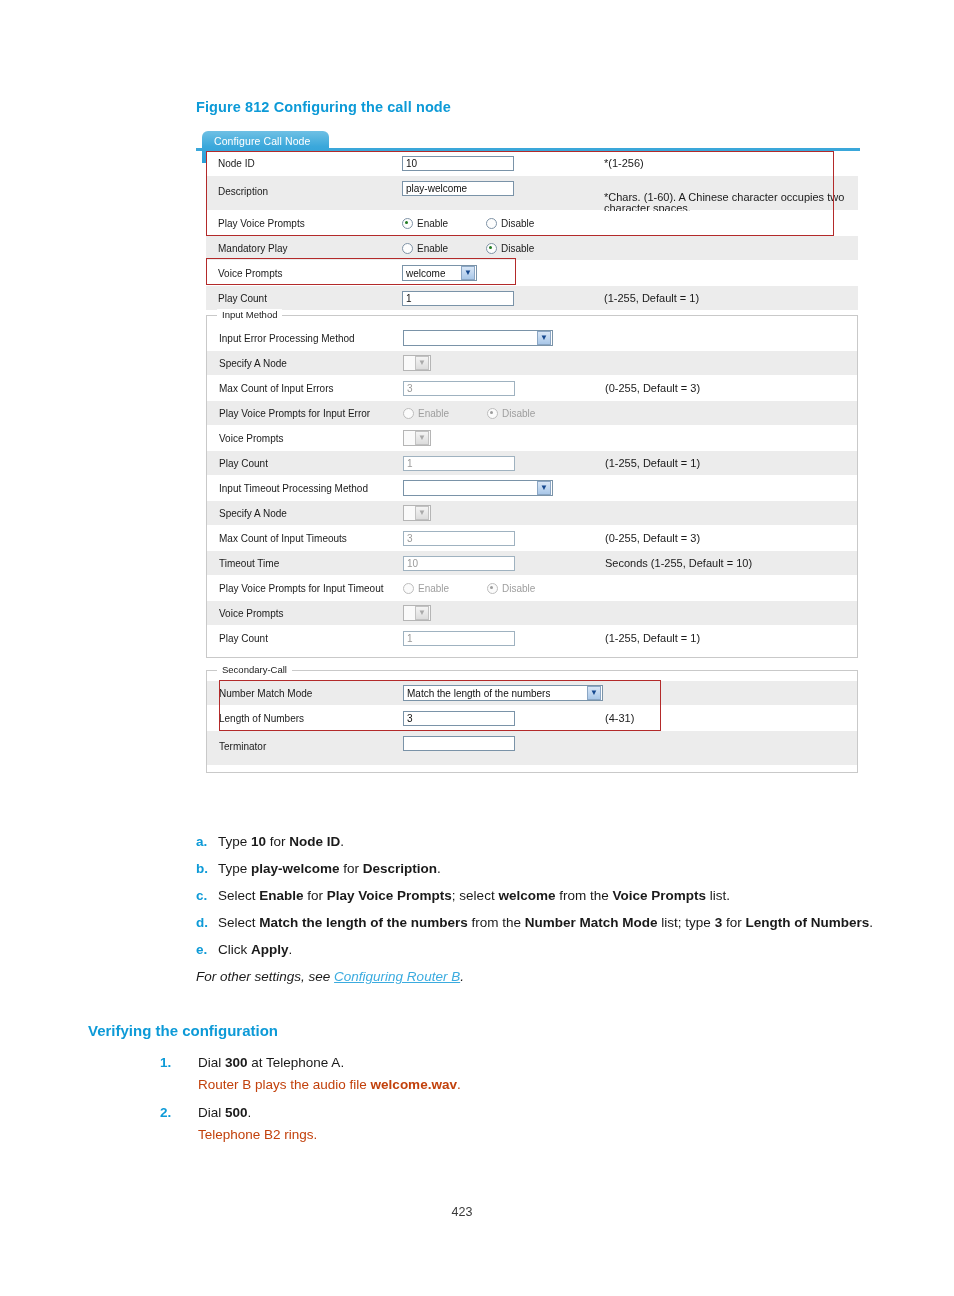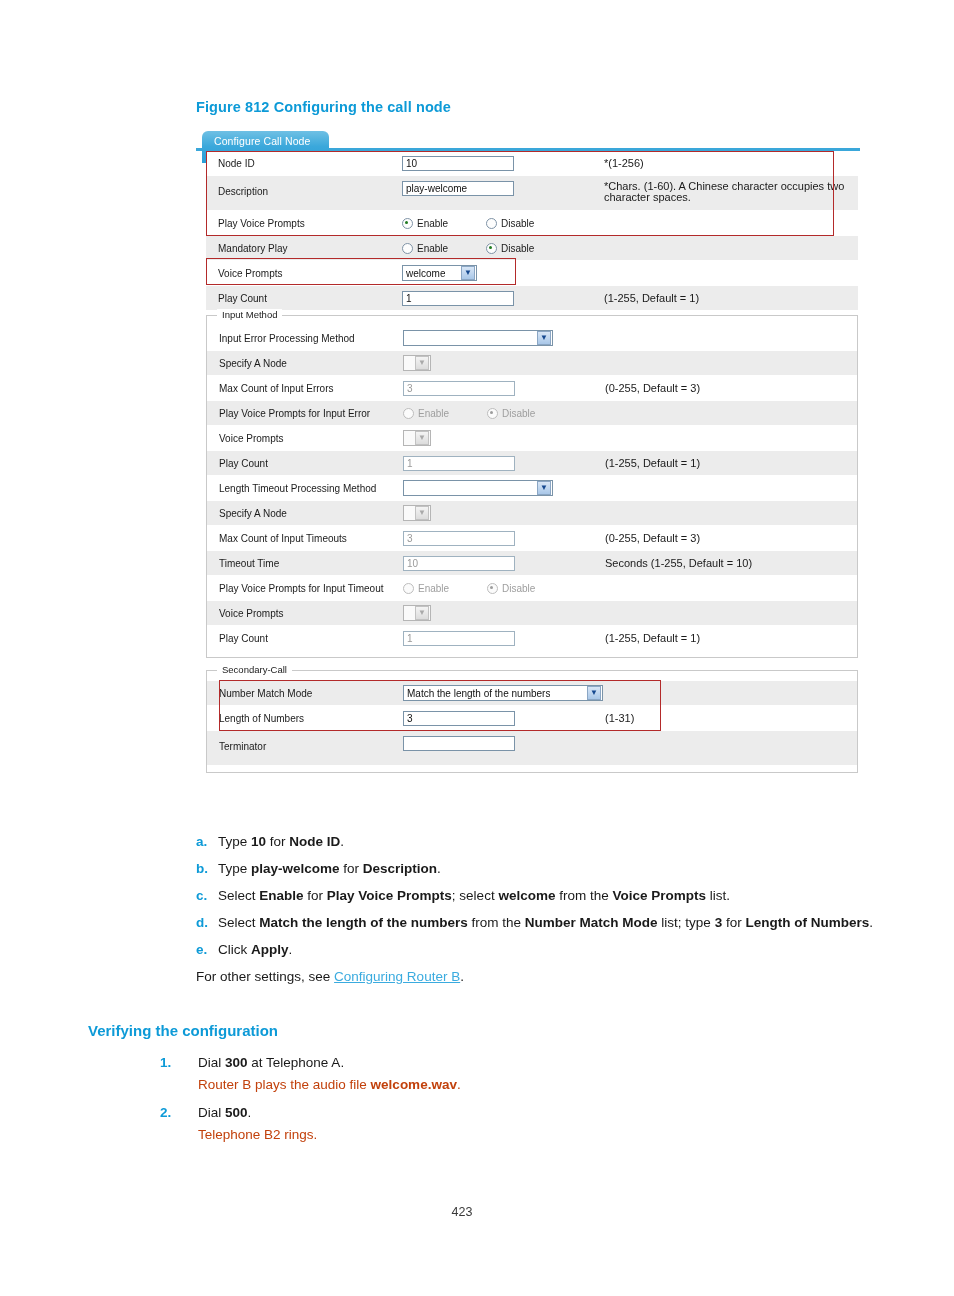--- a/index.html
+++ b/index.html
@@ -46,21 +46,21 @@
     border-bottom:1px solid #ffffff;
   }
   .row.alt{background:#ececec;}
   .row.white{background:#ffffff;}
   .row .lbl{width:196px;flex:0 0 196px;padding-left:12px;box-sizing:border-box;}
   .row .ctl{width:196px;flex:0 0 196px;display:flex;align-items:center;}
   .row .hint{flex:1 1 auto;padding-left:6px;font-size:11px;color:#1a1a1a;line-height:11px;}
   .row.tall{height:34px;align-items:flex-start;}
   .row.tall .lbl{padding-top:10px;}
   .row.tall .ctl{padding-top:5px;}
-  .row.tall .hint{padding-top:5px;}
+  .row.tall .hint{padding-top:16px;}
 
   
   .tbox{
     width:112px;height:15px;border:1px solid #7a93a8;background:#fff;
     font-size:10px;line-height:14px;padding:0 3px;box-sizing:border-box;
     color:#111;font-family:"Liberation Sans",sans-serif;
   }
   .tbox.dis{color:#9a9a9a;background:#fff;border-color:#9fb2c0;}
 
   
@@ -118,21 +118,21 @@
   .hl{position:absolute;border:1px solid #b32a2a;pointer-events:none;}
 
   
   .steps{position:absolute;left:196px;top:832px;width:680px;}
   .step{display:flex;font-size:13.5px;line-height:19px;margin-bottom:8px;color:#1a1a1a;}
   .step .mk{
     flex:0 0 22px;color:#0d9ad7;font-weight:bold;font-size:13.5px;
   }
   .step .tx{flex:1 1 auto;}
   b{font-weight:bold;}
-  .note{font-size:13.5px;line-height:19px;color:#1a1a1a;margin-top:6px;}
+  .note{font-size:13.5px;line-height:19px;color:#1a1a1a;margin-top:6px;font-style:italic;}
   .lnk{color:#3aabdf;}
 
   .h2{
     position:absolute;left:88px;top:1022px;
     font-size:15px;font-weight:bold;color:#0d9ad7;
   }
   .nsteps{position:absolute;left:160px;top:1053px;width:700px;}
   .nstep{display:flex;font-size:13.5px;line-height:20px;color:#1a1a1a;}
   .nstep .mk{flex:0 0 38px;color:#0d9ad7;font-weight:bold;}
   .nstep .tx{flex:1 1 auto;}
@@ -288,21 +288,21 @@
 
         <div class="row alt">
           <div class="lbl">Play Count</div>
           <div class="ctl">
               <input class="tbox dis" value="1" style="">
             </div>
           <div class="hint">(1-255, Default = 1)</div>
         </div>
 
         <div class="row white">
-          <div class="lbl">Length Timeout Processing Method</div>
+          <div class="lbl">Input Timeout Processing Method</div>
           <div class="ctl" style="width:220px;flex:0 0 220px;">
             <div class="sel w150">
               <span class="cap"></span>
               <span class="arw">▼</span>
             </div>
           </div>
         </div>
 
         <div class="row alt">
           <div class="lbl">Specify A Node</div>
@@ -376,21 +376,21 @@
               <span class="arw">▼</span>
             </div>
           </div>
         </div>
 
         <div class="row white">
           <div class="lbl">Length of Numbers</div>
           <div class="ctl">
               <input class="tbox" value="3" style="">
             </div>
-          <div class="hint">(1-31)</div>
+          <div class="hint">(4-31)</div>
         </div>
 
         <div class="row alt tall">
           <div class="lbl">Terminator</div>
           <div class="ctl">
               <input class="tbox" value="" style="">
             </div>
         </div>
 
         <div class="hl" style="left:12px;top:9px;width:440px;height:49px;"></div>

